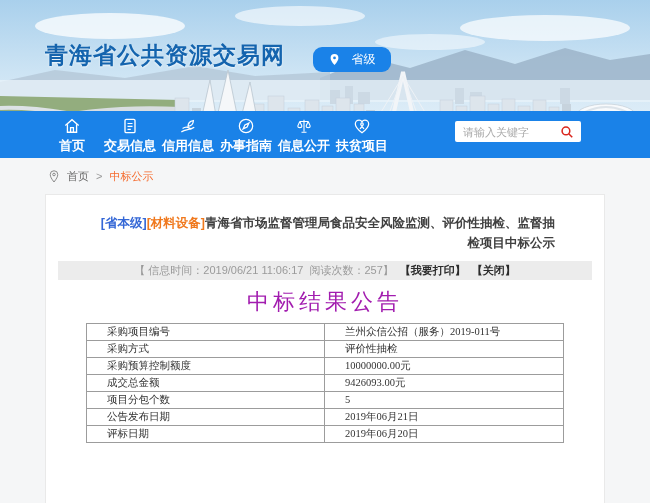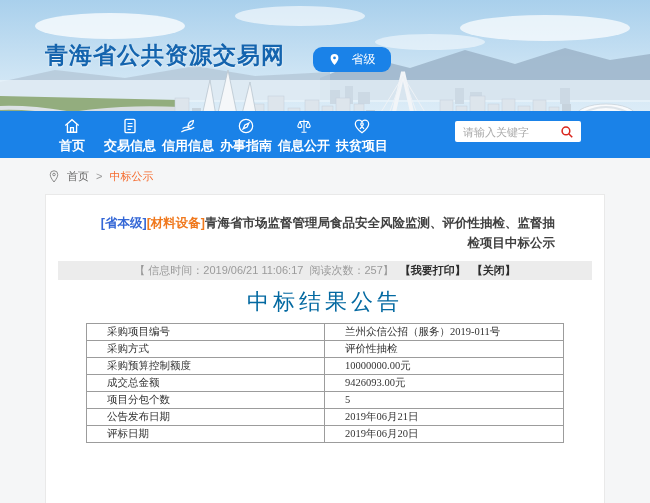--- a/index.html
+++ b/index.html
@@ -46,21 +46,21 @@
   
   .card{margin:0 45px;background:#fff;border:1px solid #e9e9e9;padding:18px 0 60px;min-height:300px;}
   .article-title{width:460px;margin:0 auto;text-align:right;font-size:12.5px;font-weight:bold;
     line-height:20px;color:#404040;}
   .tag-blue{color:var(--tag-blue);}
   .tag-orange{color:var(--tag-orange);}
   .meta-bar{margin:8px 12px 0;background:#ececec;height:19px;line-height:19px;text-align:center;
     font-size:11px;color:#9a9a9a;white-space:nowrap;}
   .meta-bar .sp{margin-left:6px;}
   .meta-link{font-weight:bold;color:#2b2b2b;cursor:pointer;margin-left:6px;}
-  .notice-title{font-family:"Liberation Serif","DejaVu Serif",serif;font-size:22px;color:#0369a1;
+  .notice-title{font-family:"Liberation Serif","DejaVu Serif",serif;font-size:22px;color:#a21caf;
     text-align:center;letter-spacing:4px;margin-top:7px;line-height:30px;}
   .notice-table{width:478px;margin:6px auto 0;border-collapse:collapse;table-layout:fixed;
     font-family:"Liberation Serif","DejaVu Serif",serif;font-size:10.5px;color:#333;}
   .notice-table td{border:1px solid #9c9c9c;padding:1px 20px;line-height:14px;height:14px;
     vertical-align:middle;word-break:break-all;}
   .notice-table .cell-label{width:238px;}
 </style>
 </head>
 <body>
 

